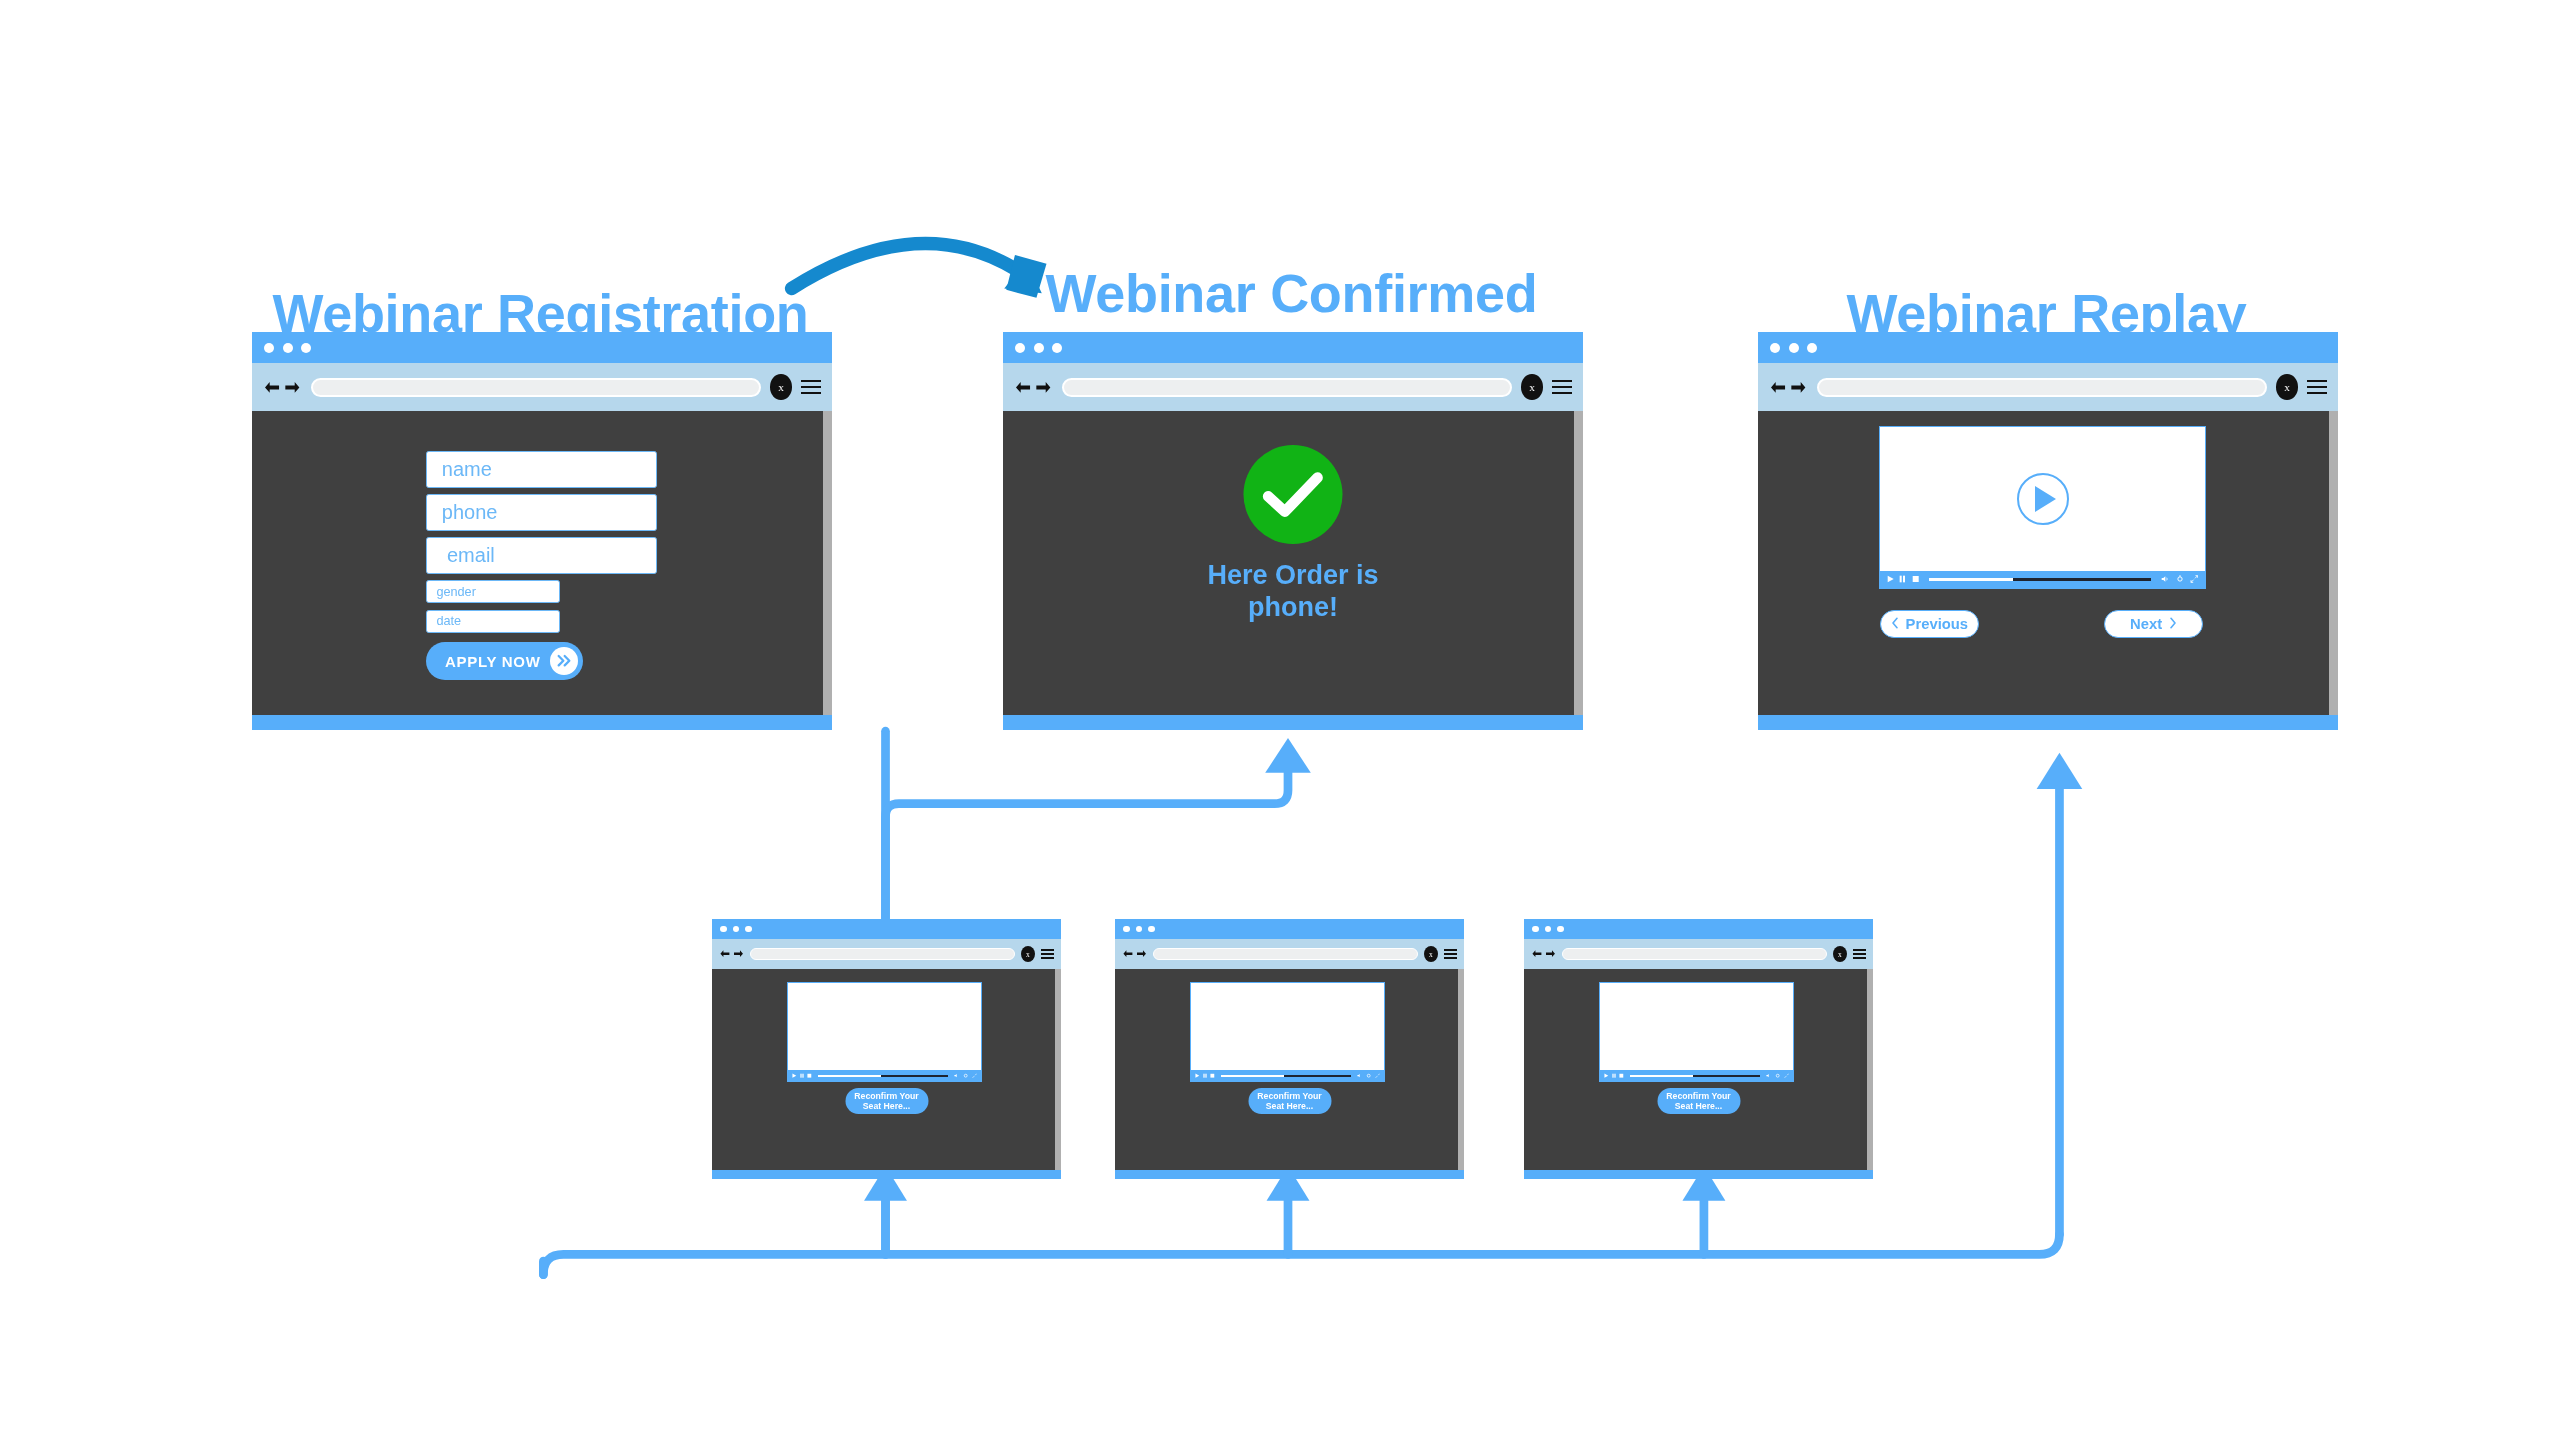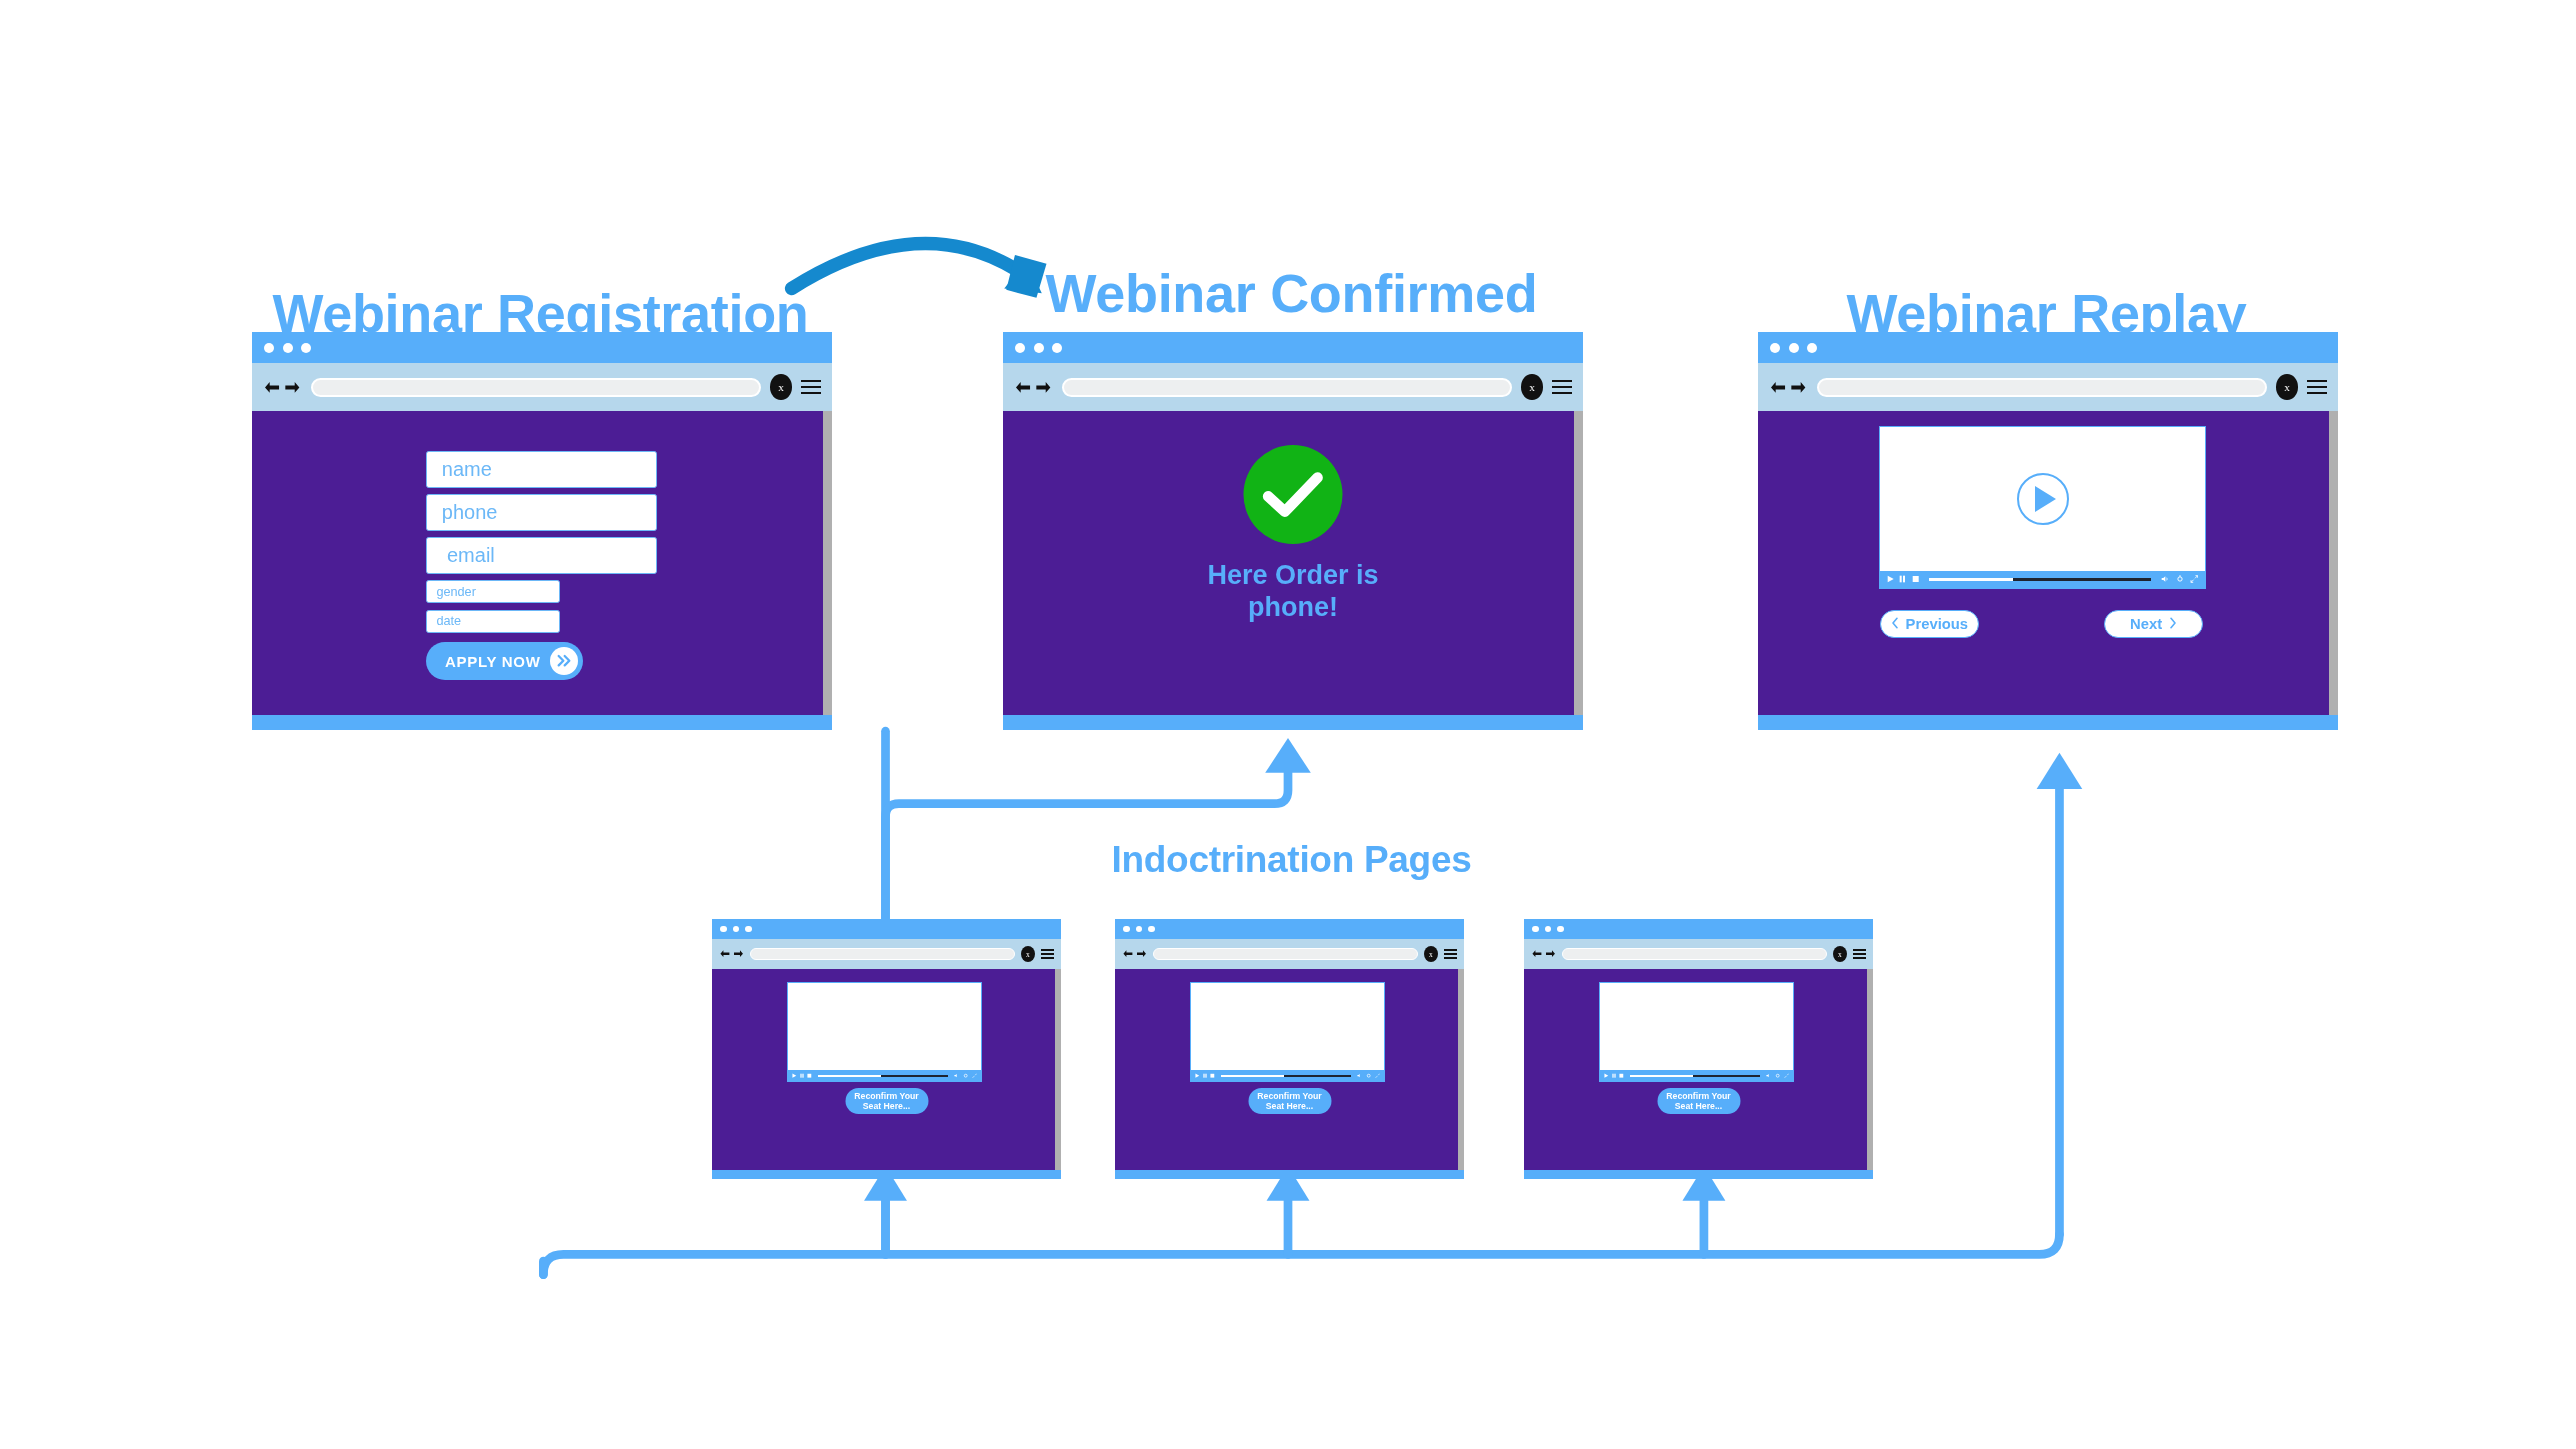--- a/index.html
+++ b/index.html
@@ -46,21 +46,21 @@
   }
   .tb-x {
     background: #111111; border-radius: 50%;
     color: #ffffff; display:flex; align-items:center; justify-content:center;
     font-family: "Liberation Serif", serif;
     flex: none;
   }
   .hamburger { display:flex; flex-direction:column; justify-content:space-between; flex:none; }
   .hamburger span { background:#111111; display:block; width:100%; }
   .browser .viewport {
-    background: #4c1d95; position: relative; overflow: hidden; text-decoration: underline;
+    background: #404040; position: relative; overflow: hidden; text-decoration: underline;
   }
   .browser .scrollbar {
     position: absolute; right: 0; top: 0; bottom: 0;
     background: #B0B0B0;
   }
   .browser .footerbar { background: #57AEFA; }
 
   
   .form-wrap { position: absolute; }
   .field {
@@ -378,21 +378,20 @@
         <span>
           <svg width="8" height="12" viewBox="0 0 12 18">
               <path d="M3 2 L9 9 L3 16" fill="none" stroke="#57AEFA" stroke-width="2.4" stroke-linecap="round" stroke-linejoin="round"></path>
             </svg>
         </span>
       </div>
     </div>
     <div class="footerbar" style="height:14.8px;"></div>
   </div>
 
-  <div class="flow-title" style="left:1003px; top:839px; width:577px; font-size:37px;">Indoctrination Pages</div>
 
   <div class="browser" style="left:712px; top:919px; width:349px;">
     <div class="titlebar" style="height:20px; padding-left:8px;">
       <div class="dots" style="gap:6px;">
         <span class="dot" style="width:6.7px;height:6.7px;"></span>
         <span class="dot" style="width:6.7px;height:6.7px;"></span>
         <span class="dot" style="width:6.7px;height:6.7px;"></span>
       </div>
     </div>
     <div class="toolbar" style="height:30px; padding:0 6.7px; gap:6px;">

